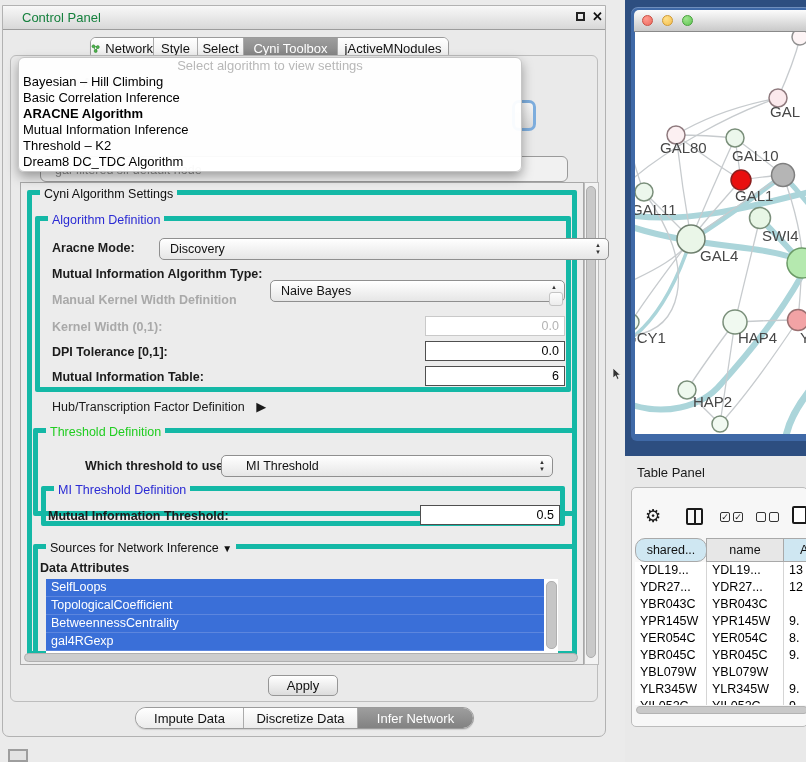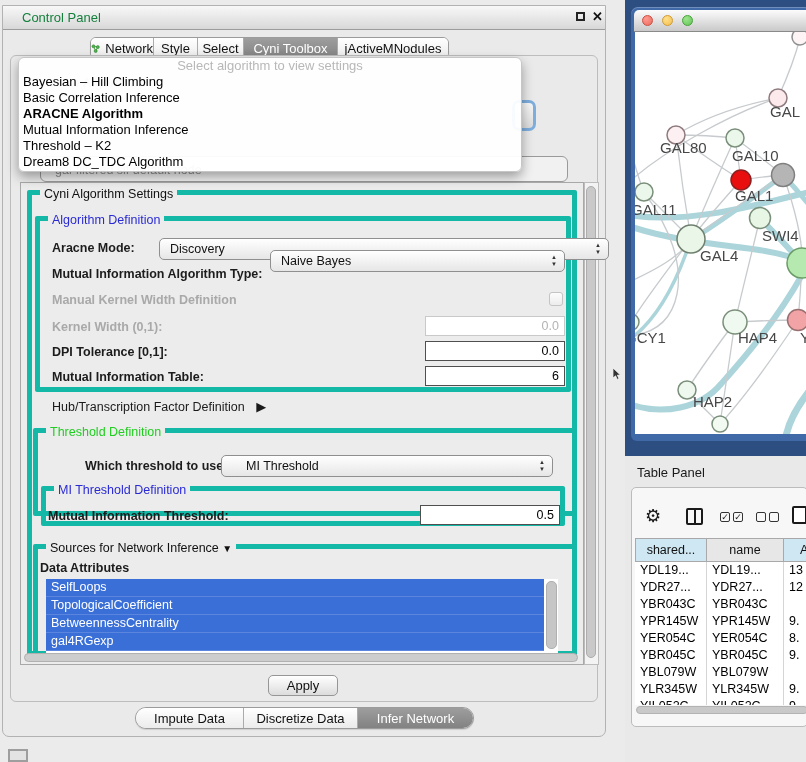--- a/index.html
+++ b/index.html
@@ -167,21 +167,21 @@
 
 <div class="abs group" style="left:35px;top:216px;width:536px;height:176px;">
   <span class="legend blue">Algorithm Definition</span>
 </div>
 <div class="abs lbl" style="left:52px;top:241px;">Aracne Mode:</div>
 <div class="abs combo" style="left:115px;top:238px;width:450px;margin-left:44px;">
   <span>Discovery</span>
   <span class="arr">▲<br>▼</span>
 </div>
 <div class="abs lbl" style="left:52px;top:267px;">Mutual Information Algorithm Type:</div>
-<div class="abs combo" style="left:270px;top:250px;width:295px;">
+<div class="abs combo" style="left:270px;top:280px;width:295px;">
   <span>Naive Bayes</span>
   <span class="arr">▲<br>▼</span>
 </div>
 <div class="abs lbl dis" style="left:52px;top:293px;">Manual Kernel Width Definition</div>
 <div class="abs checkbox" style="left:549px;top:292px;"></div>
 <div class="abs lbl dis" style="left:52px;top:320px;">Kernel Width (0,1):</div>
 <div class="abs field dis" style="left:425px;top:316px;width:140px;">0.0</div>
 <div class="abs lbl" style="left:52px;top:345px;">DPI Tolerance [0,1]:</div>
 <div class="abs field" style="left:425px;top:341px;width:140px;">0.0</div>
 <div class="abs lbl" style="left:52px;top:370px;">Mutual Information Table:</div>
@@ -323,21 +323,21 @@
 <div class="abs" style="left:720px;top:512px;display:flex;gap:3px;">
   <span class="cb">✓</span>
     <span class="cb">✓</span>
 </div>
 <div class="abs" style="left:756px;top:512px;display:flex;gap:3px;">
   <span class="cb"></span>
     <span class="cb"></span>
 </div>
 <div class="abs tp-doc"></div>
 
-<div class="abs th" style="left:635px;width:72px;background:#cfe7f2;">
+<div class="abs th" style="left:635px;width:72px;background:#cfe7f2;border-radius:10px;">
   <span>shared...</span>
 </div>
 <div class="abs th" style="left:706px;width:78px;background:#e7e7e7;">
   <span>name</span>
 </div>
 <div class="abs th" style="left:783px;width:25px;background:#cfe7f2;justify-content:flex-start;padding-left:16px;">
   <span>A</span>
 </div>
 
 <div class="abs rows-wrap" id="table-rows">

